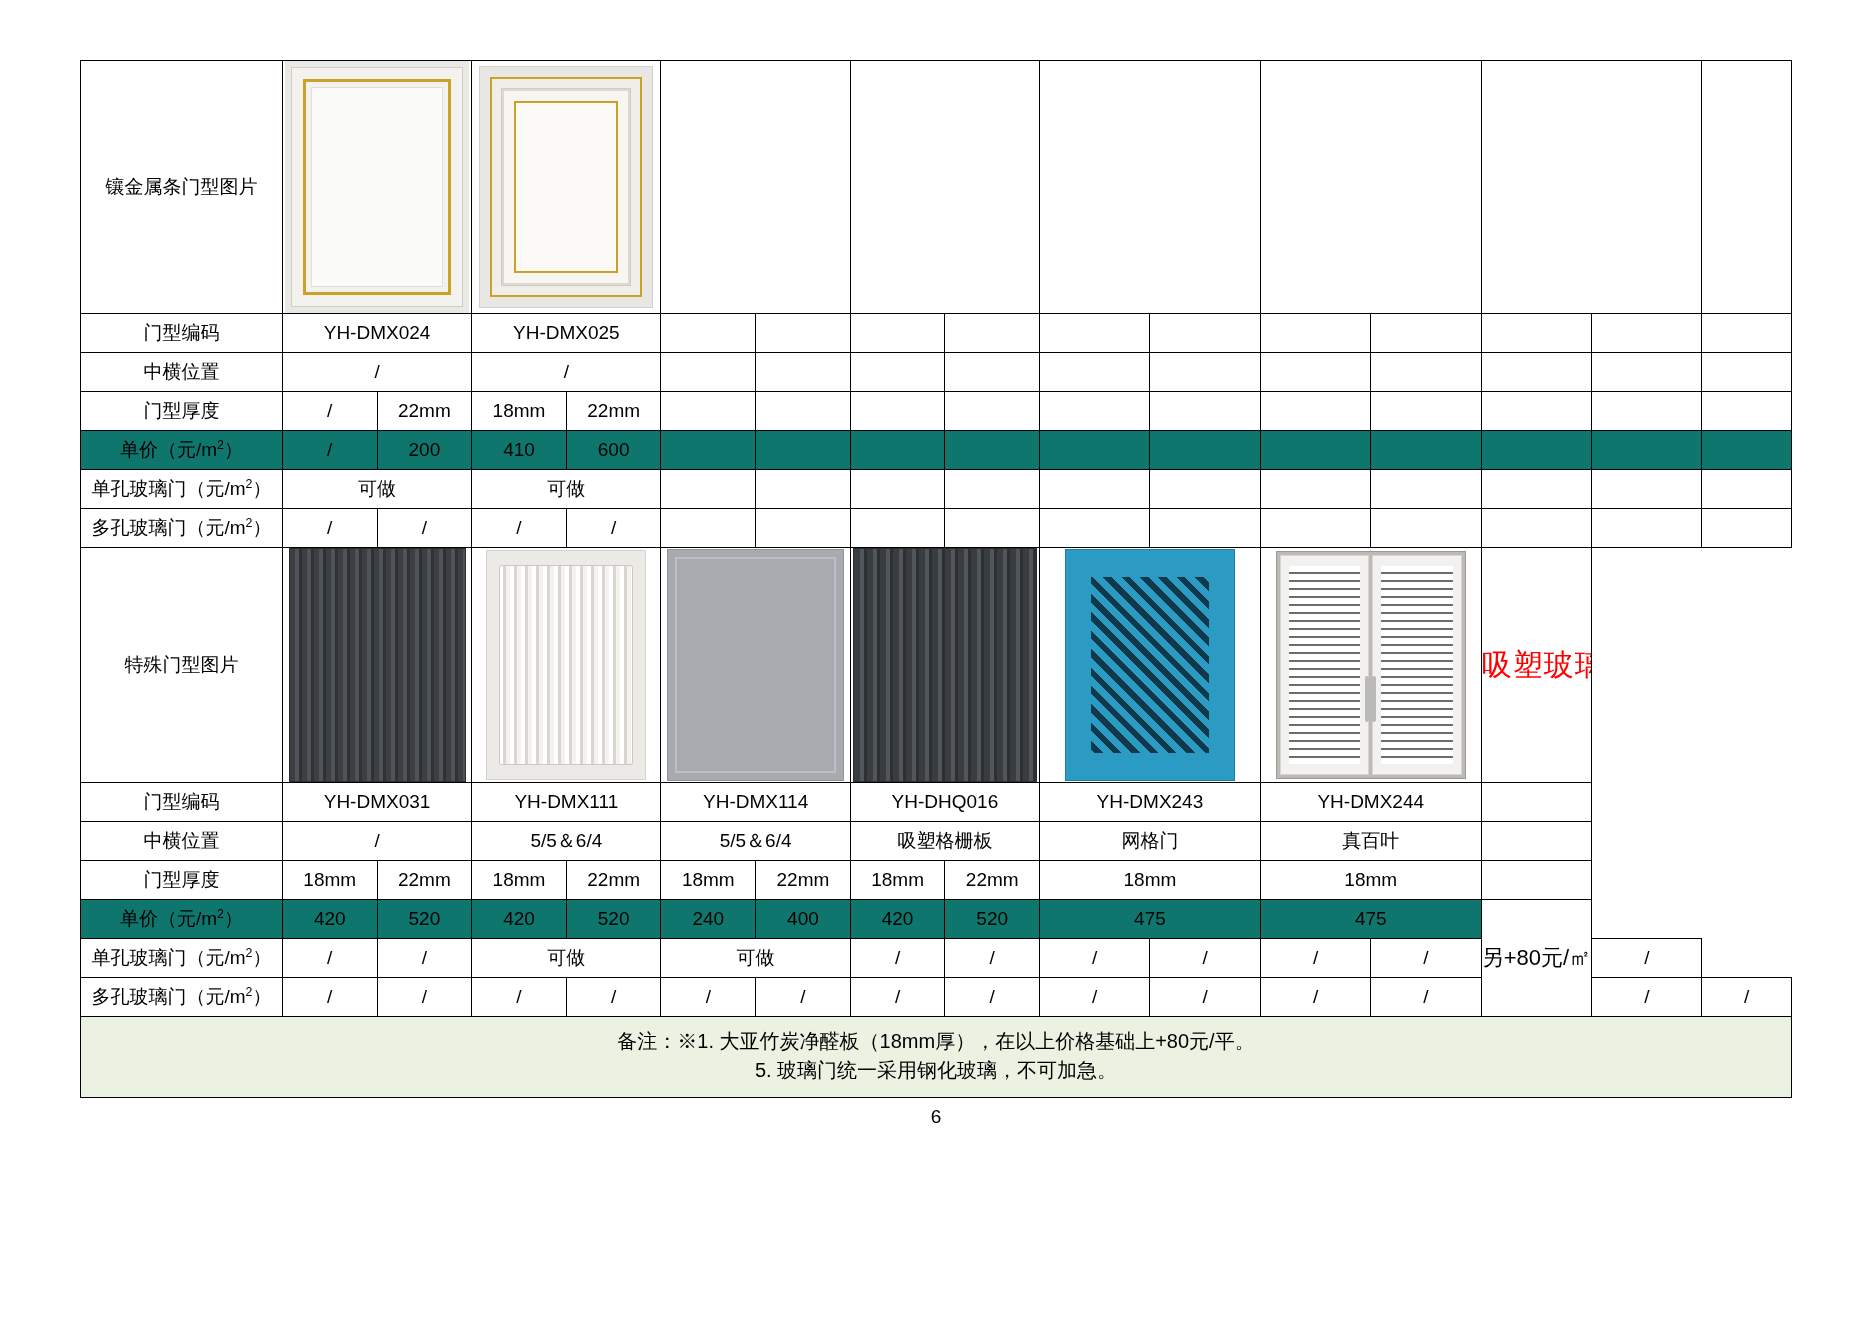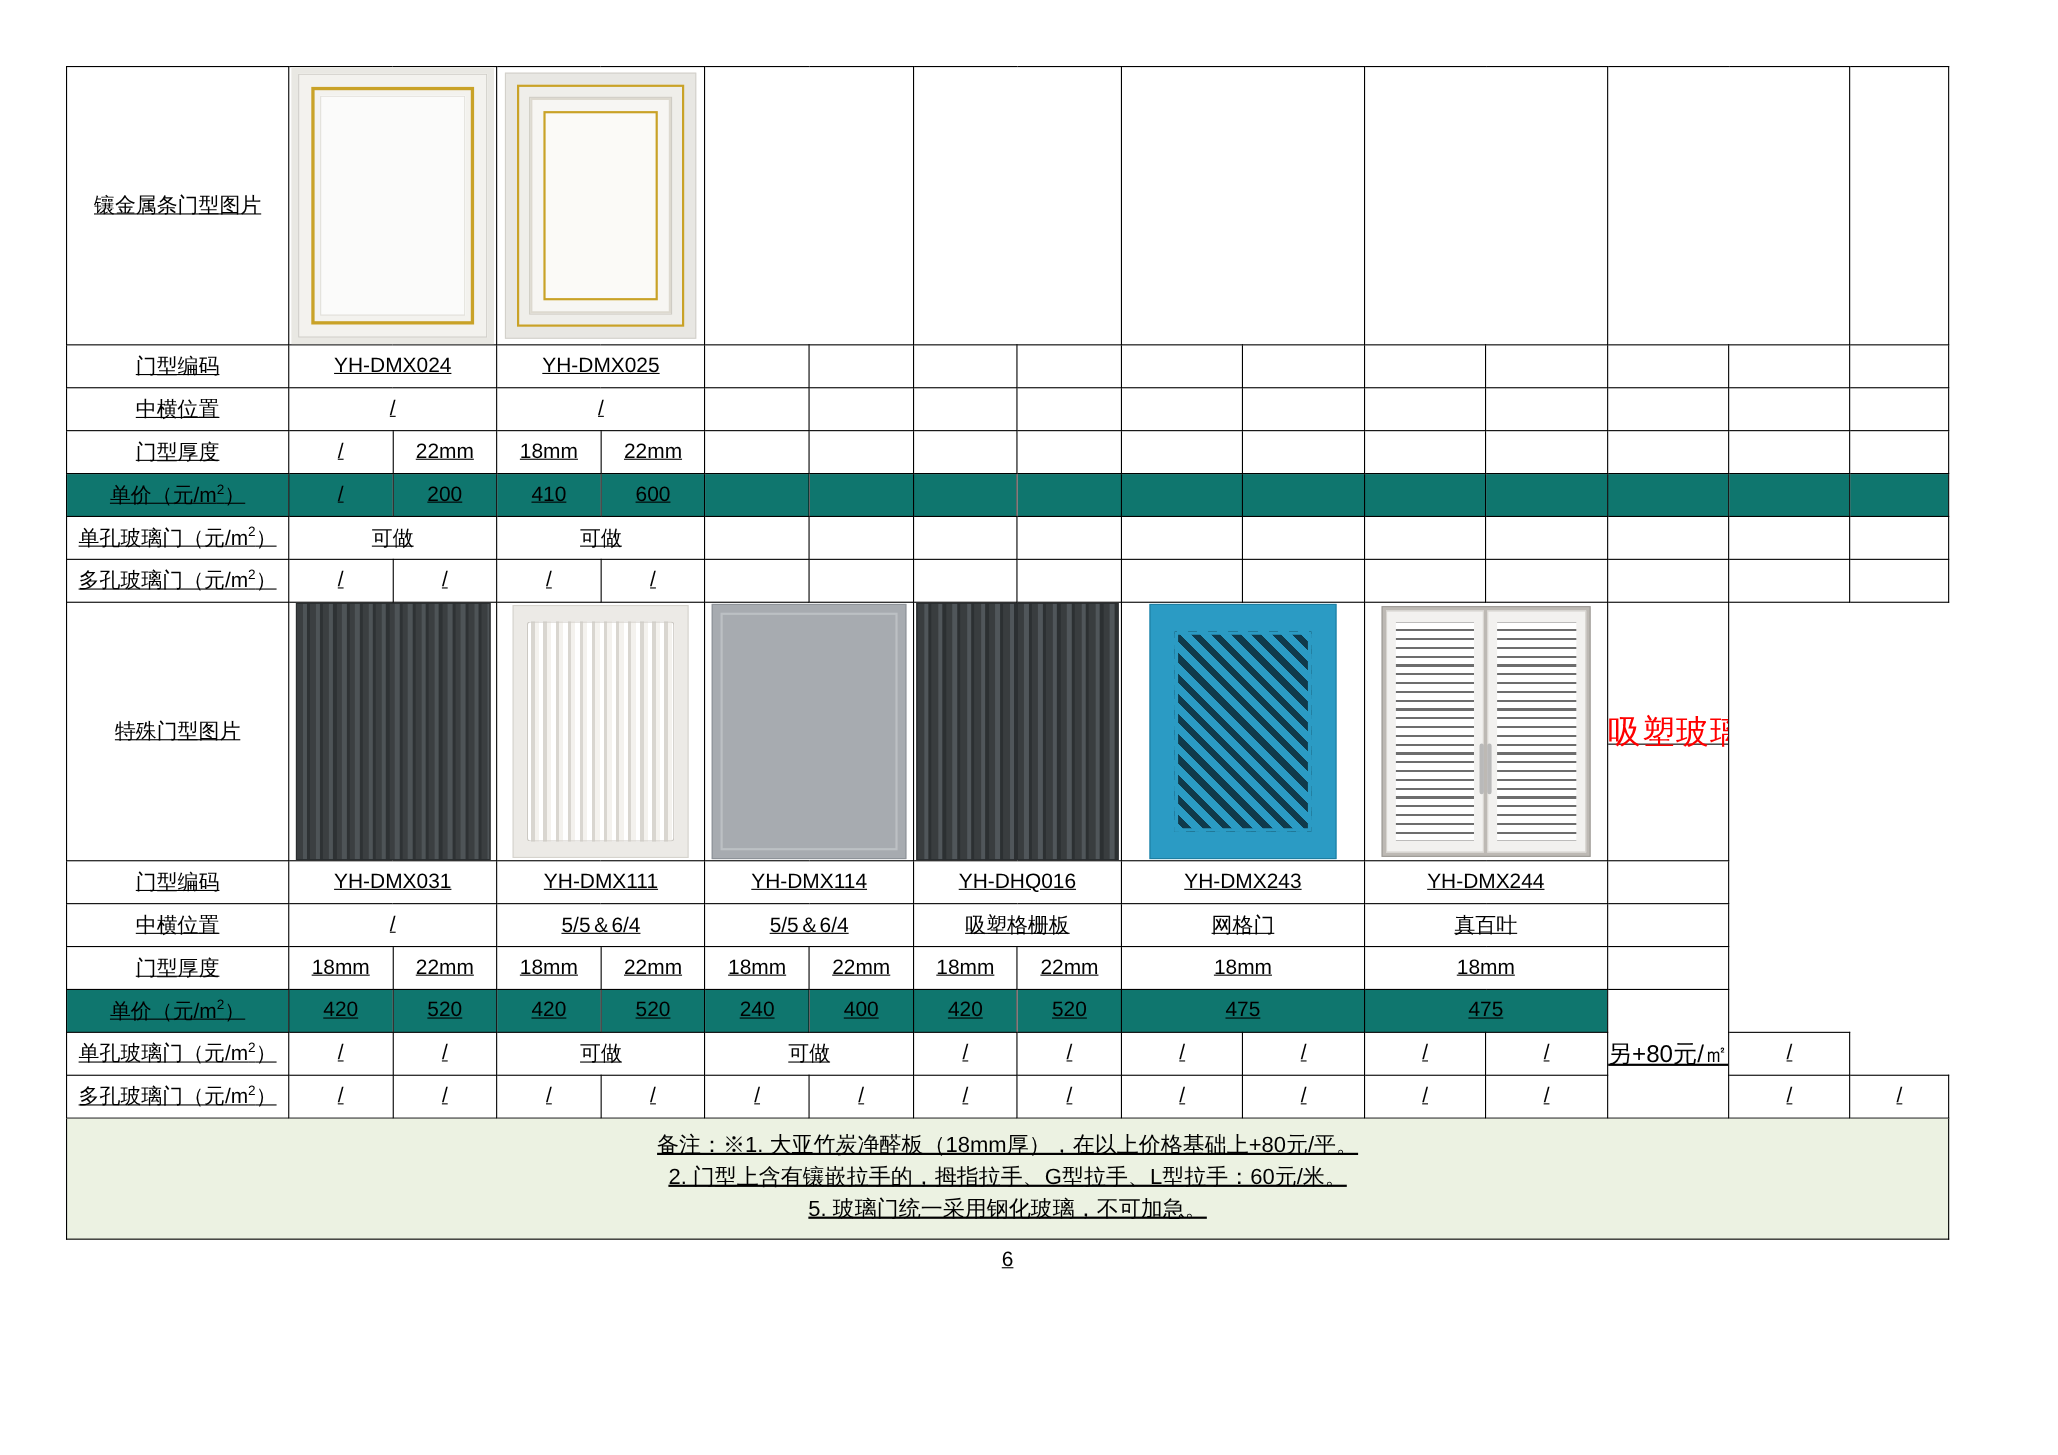--- a/index.html
+++ b/index.html
@@ -12,22 +12,21 @@
     height: 1323px;
     font-family: "Liberation Sans", sans-serif;
     color: #000;
     position: relative;
   }
   .page {
     position: relative;
     width: 1871px;
     height: 1323px;
     box-sizing: border-box;
-    padding: 60px 80px 0 60px;
-    text-decoration: underline;
+    padding: 60px 80px 0 80px;
   }
   table.spec {
     border-collapse: collapse;
     table-layout: fixed;
     width: 1712px;
     margin: 0;
   }
   table.spec td {
     border: 1px solid #000;
     font-size: 19px;
@@ -528,18 +527,17 @@
       <td>/</td>
       <td>/</td>
       <td>/</td>
       <td>/</td>
     </tr>
   </tbody>
     </table>
 
   <div class="note">
     <div>备注：※1. 大亚竹炭净醛板（18mm厚），在以上价格基础上+80元/平。</div>
-    <div>2. 门型上含有镶嵌拉手的，拇指拉手、G型拉手、L型拉手：60元/米。</div>
     <div>5. 玻璃门统一采用钢化玻璃，不可加急。</div>
   </div>
 
   <div class="pagenum">6</div>
 </div>
 
 </body></html>

